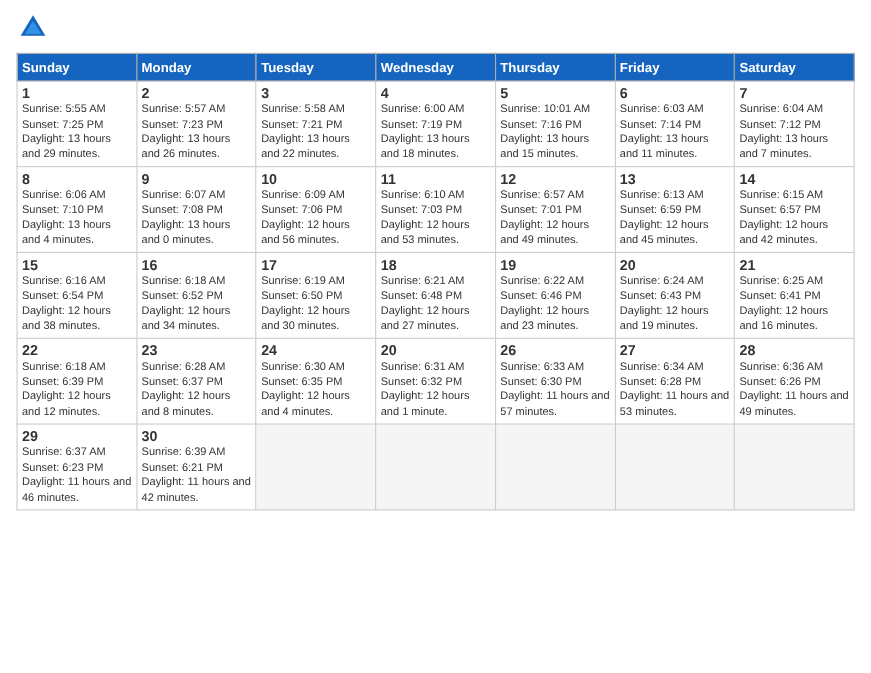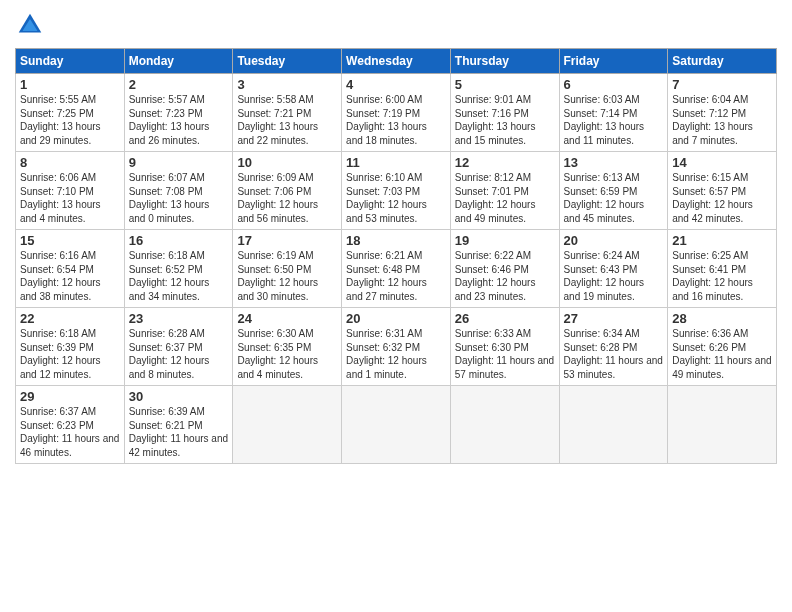--- a/index.html
+++ b/index.html
@@ -145,21 +145,21 @@
           </td>
           <td>
             <span class="day-num">4</span>
             <div class="day-info">Sunrise: 6:00 AM
 Sunset: 7:19 PM
 Daylight: 13 hours
 and 18 minutes.</div>
           </td>
           <td>
             <span class="day-num">5</span>
-            <div class="day-info">Sunrise: 9:01 AM
+            <div class="day-info">Sunrise: 10:01 AM
 Sunset: 7:16 PM
 Daylight: 13 hours
 and 15 minutes.</div>
           </td>
           <td>
             <span class="day-num">6</span>
             <div class="day-info">Sunrise: 6:03 AM
 Sunset: 7:14 PM
 Daylight: 13 hours
 and 11 minutes.</div>
@@ -196,21 +196,21 @@
           </td>
           <td>
             <span class="day-num">11</span>
             <div class="day-info">Sunrise: 6:10 AM
 Sunset: 7:03 PM
 Daylight: 12 hours
 and 53 minutes.</div>
           </td>
           <td>
             <span class="day-num">12</span>
-            <div class="day-info">Sunrise: 8:12 AM
+            <div class="day-info">Sunrise: 6:57 AM
 Sunset: 7:01 PM
 Daylight: 12 hours
 and 49 minutes.</div>
           </td>
           <td>
             <span class="day-num">13</span>
             <div class="day-info">Sunrise: 6:13 AM
 Sunset: 6:59 PM
 Daylight: 12 hours
 and 45 minutes.</div>

